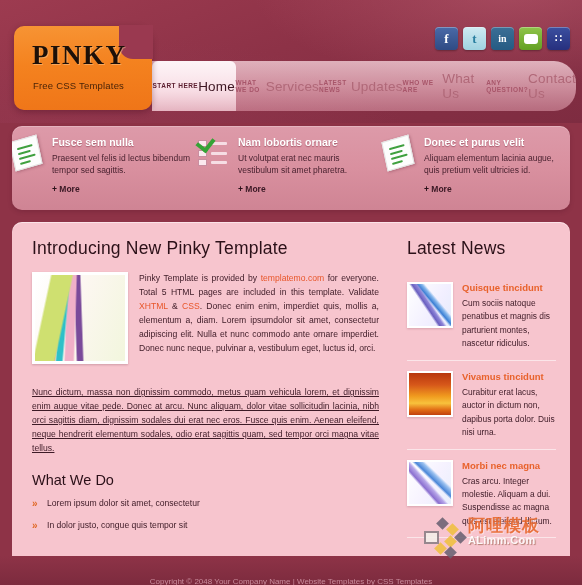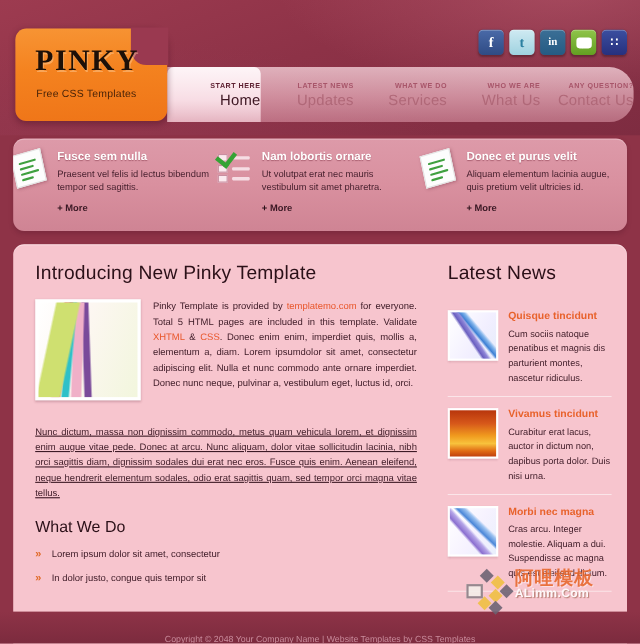--- a/index.html
+++ b/index.html
@@ -92,22 +92,22 @@
 
   
   .nav {
     position:absolute; left:152px; right:6px; top:61px; height:50px;
     background:linear-gradient(180deg, rgba(255,225,232,0.72) 0%, rgba(248,196,208,0.62) 55%, rgba(236,170,186,0.5) 100%);
     border-radius:0 22px 22px 0;
     display:flex; align-items:stretch;
     z-index:3;
   }
   .nav-item {
-    flex:1; display:flex; flex-direction:column;
-    align-items:flex-end; justify-content:center;
+    flex:1; display:flex; flex-direction:row;
+    align-items:center; justify-content:center;
     cursor:pointer; position:relative;
   }
   .nav-item.active {
     background:linear-gradient(180deg, rgba(255,248,250,0.95) 0%, rgba(255,235,241,0.85) 60%, rgba(255,225,233,0.6) 100%);
     border-radius:6px 6px 0 0;
   }
   .nav-top {
     font-size:6.5px; letter-spacing:.45px; font-weight:bold;
     color:#a8566a; text-transform:uppercase; margin-bottom:1px;
   }
@@ -285,26 +285,26 @@
       </div>
     <div class="soc soc-my">∷</div>
   </div>
 
   <div class="nav">
     <div class="nav-item active">
       <div class="nav-top">START HERE</div>
       <div class="nav-main">Home</div>
     </div>
     <div class="nav-item">
+      <div class="nav-top">WHAT WE DO</div>
+      <div class="nav-main">Services</div>
+    </div>
+    <div class="nav-item">
       <div class="nav-top">LATEST NEWS</div>
       <div class="nav-main">Updates</div>
-    </div>
-    <div class="nav-item">
-      <div class="nav-top">WHAT WE DO</div>
-      <div class="nav-main">Services</div>
     </div>
     <div class="nav-item">
       <div class="nav-top">WHO WE ARE</div>
       <div class="nav-main">What Us</div>
     </div>
     <div class="nav-item">
       <div class="nav-top">ANY QUESTION?</div>
       <div class="nav-main">Contact Us</div>
     </div>
   </div>

